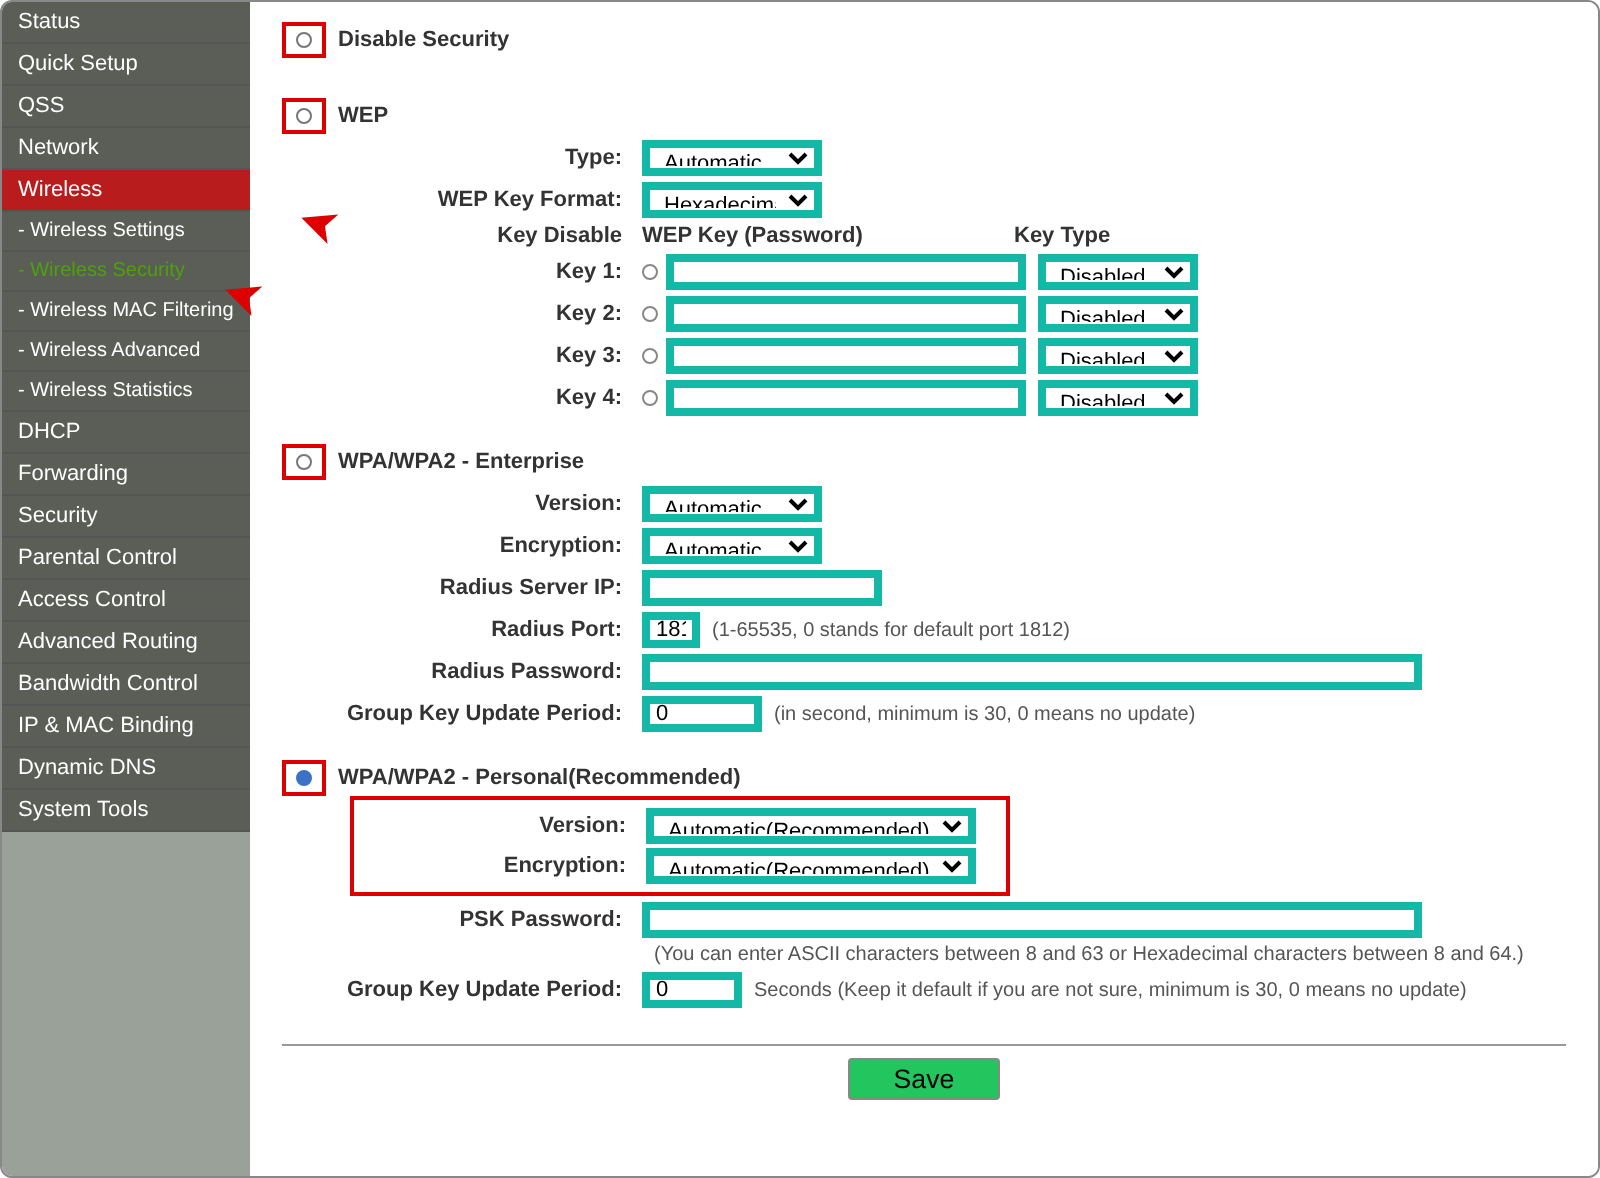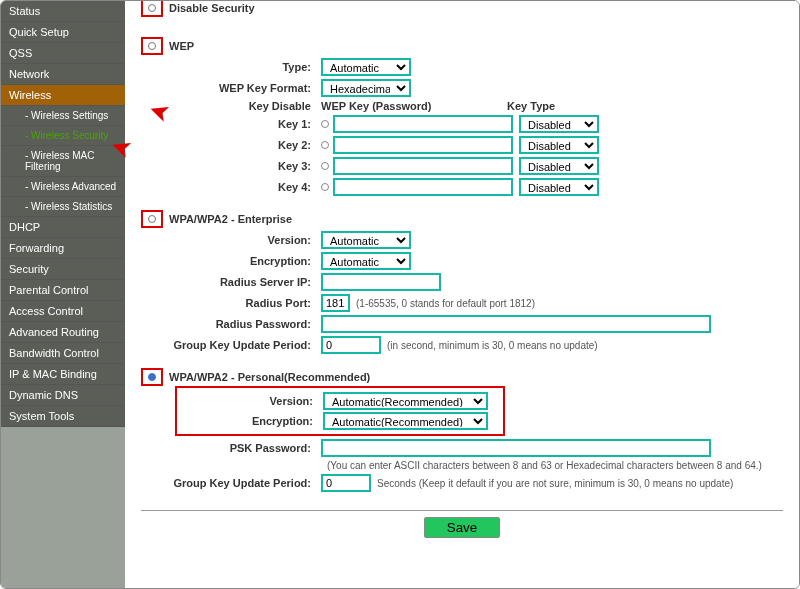--- a/index.html
+++ b/index.html
@@ -1,31 +1,31 @@
 <!DOCTYPE html>
 <html><head>
 <meta charset="utf-8">
 <style>
 * { box-sizing: border-box; margin: 0; padding: 0; }
 body { font-family: Arial, sans-serif; font-size: 11px; background: #fff; width: 800px; height: 589px; overflow: hidden; position: relative; }
 .container { display: flex; width: 800px; height: 589px; border: 1px solid #888; border-radius: 6px; overflow: hidden; }
 .sidebar { width: 124px; background: #9aa198; flex-shrink: 0; }
 .sidebar-item { padding: 4px 8px; color: #fff; border-bottom: 1px solid #555; background: #5a5e56; cursor: pointer; font-size: 11px; }
-.sidebar-item.active { background: #a16207; }
-.sidebar-item.sub { padding-left: 24px; font-size: 10px; background: #5a5e56; }
+.sidebar-item.active { background: #b91c1c; }
+.sidebar-item.sub { padding-left: 8px; font-size: 10px; background: #5a5e56; }
 .sidebar-item.sub.active { color: #4ca20b; background: #5a5e56; }
 .sidebar-item.sub::before { content: "- "; }
-.main { flex: 1; background: #fff; padding: 0 16px 10px 16px; overflow: hidden; position: relative; font-size: 11px; color: #333; }
+.main { flex: 1; background: #fff; padding: 12px 16px 10px 16px; overflow: hidden; position: relative; font-size: 11px; color: #333; }
 .row { display: flex; align-items: center; margin: 3px 0; }
 .label { width: 180px; text-align: right; padding-right: 10px; font-weight: bold; }
 .section-head { display: flex; align-items: center; margin-top: 6px; font-weight: bold; }
 .radio-box { width: 22px; height: 18px; border: 2px solid #d00; display: inline-flex; align-items: center; justify-content: center; margin-right: 6px; }
 .radio-dot { width: 8px; height: 8px; border-radius: 50%; border: 1px solid #777; display: inline-block; }
 .radio-dot.sel { background: #3b71c6; border-color:#3b71c6; }
-select, input[type=text] { font-size: 11px; border: 2px solid #14b8a6; padding: 1px 3px; height: 18px; }
+select, input[type=text] { font-size: 11px; border: 4px solid #14b8a6; padding: 1px 3px; height: 18px; }
 select { background:#fff; }
 .wep-key input[type=text] { width: 180px; }
 .keytype { width: 80px; margin-left: 6px; }
 .red-rect { border: 2px solid #d00; }
 .hr { border-top: 1px solid #999; margin: 18px 0 6px 0; }
 .save-btn { display: block; margin: 0 auto; padding: 2px 22px; border: 1px solid #888; background: #22c55e; cursor: pointer; border-radius:2px; }
 .small-radio { width:8px; height:8px; border-radius:50%; border:1px solid #888; display:inline-block; margin-right:4px; vertical-align:middle;}
 .arrow { position: absolute; color: #d00; font-size: 22px; font-weight: bold; }
 .arrow1 { left: 150px; top: 99px; transform: rotate(200deg); }
 .arrow2 { left: 112px; top: 135px; transform: rotate(200deg); }

